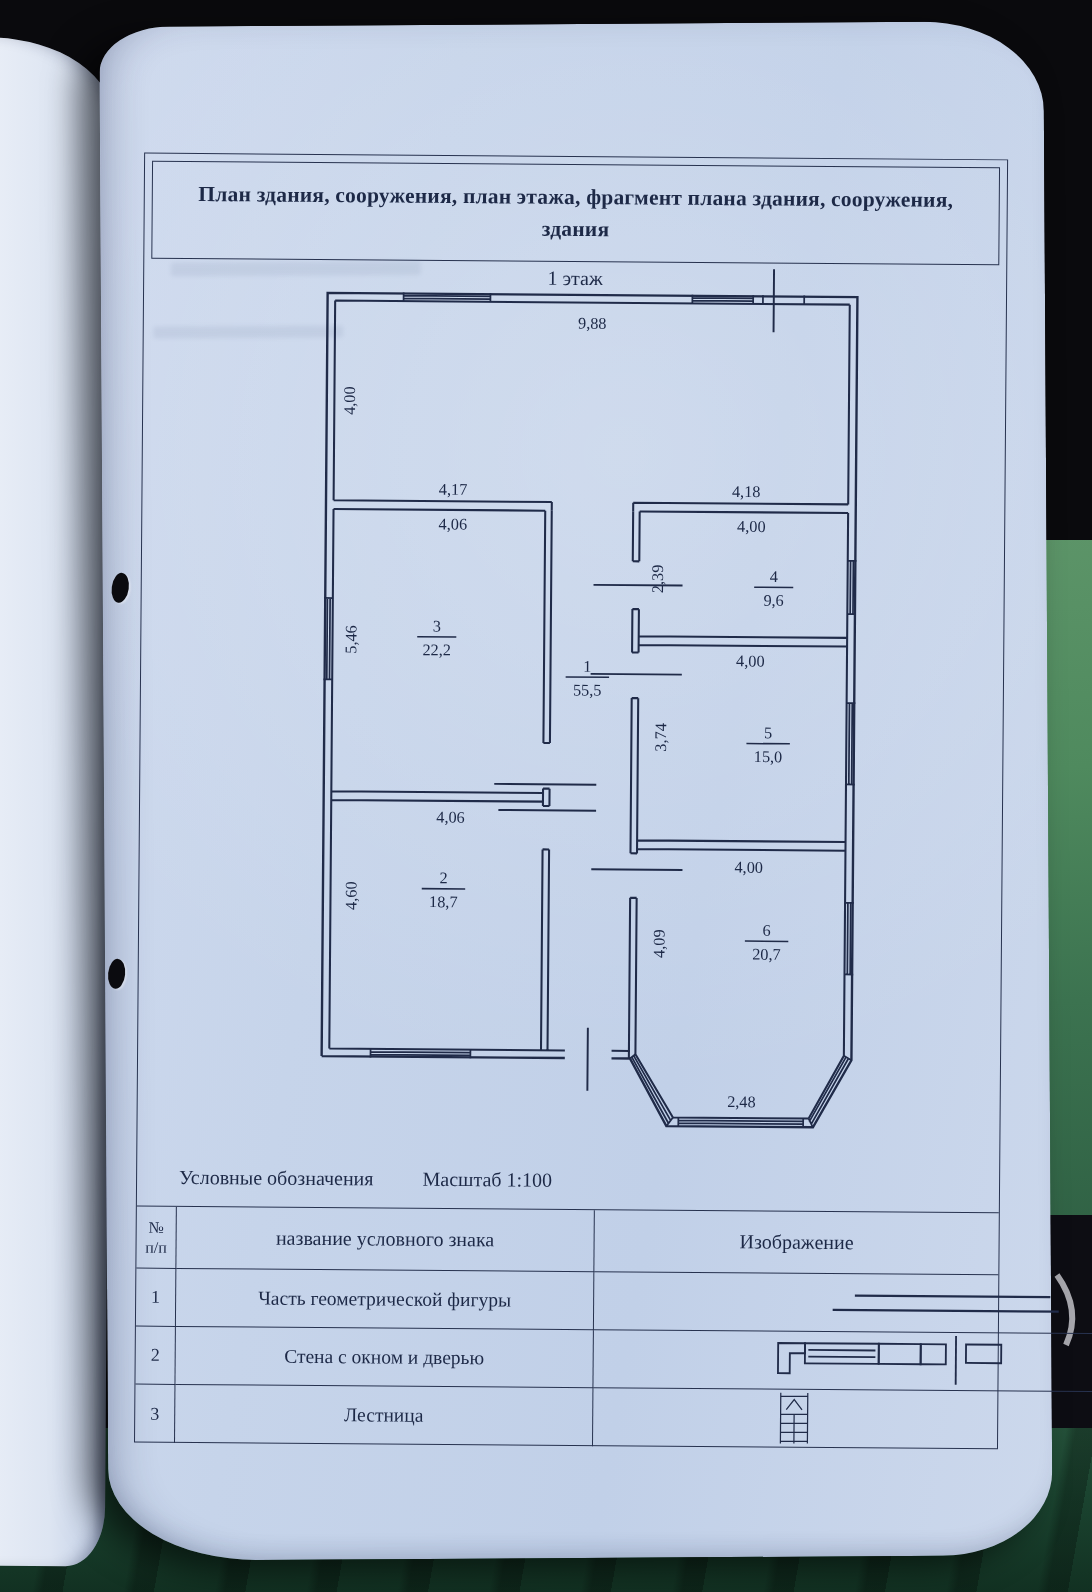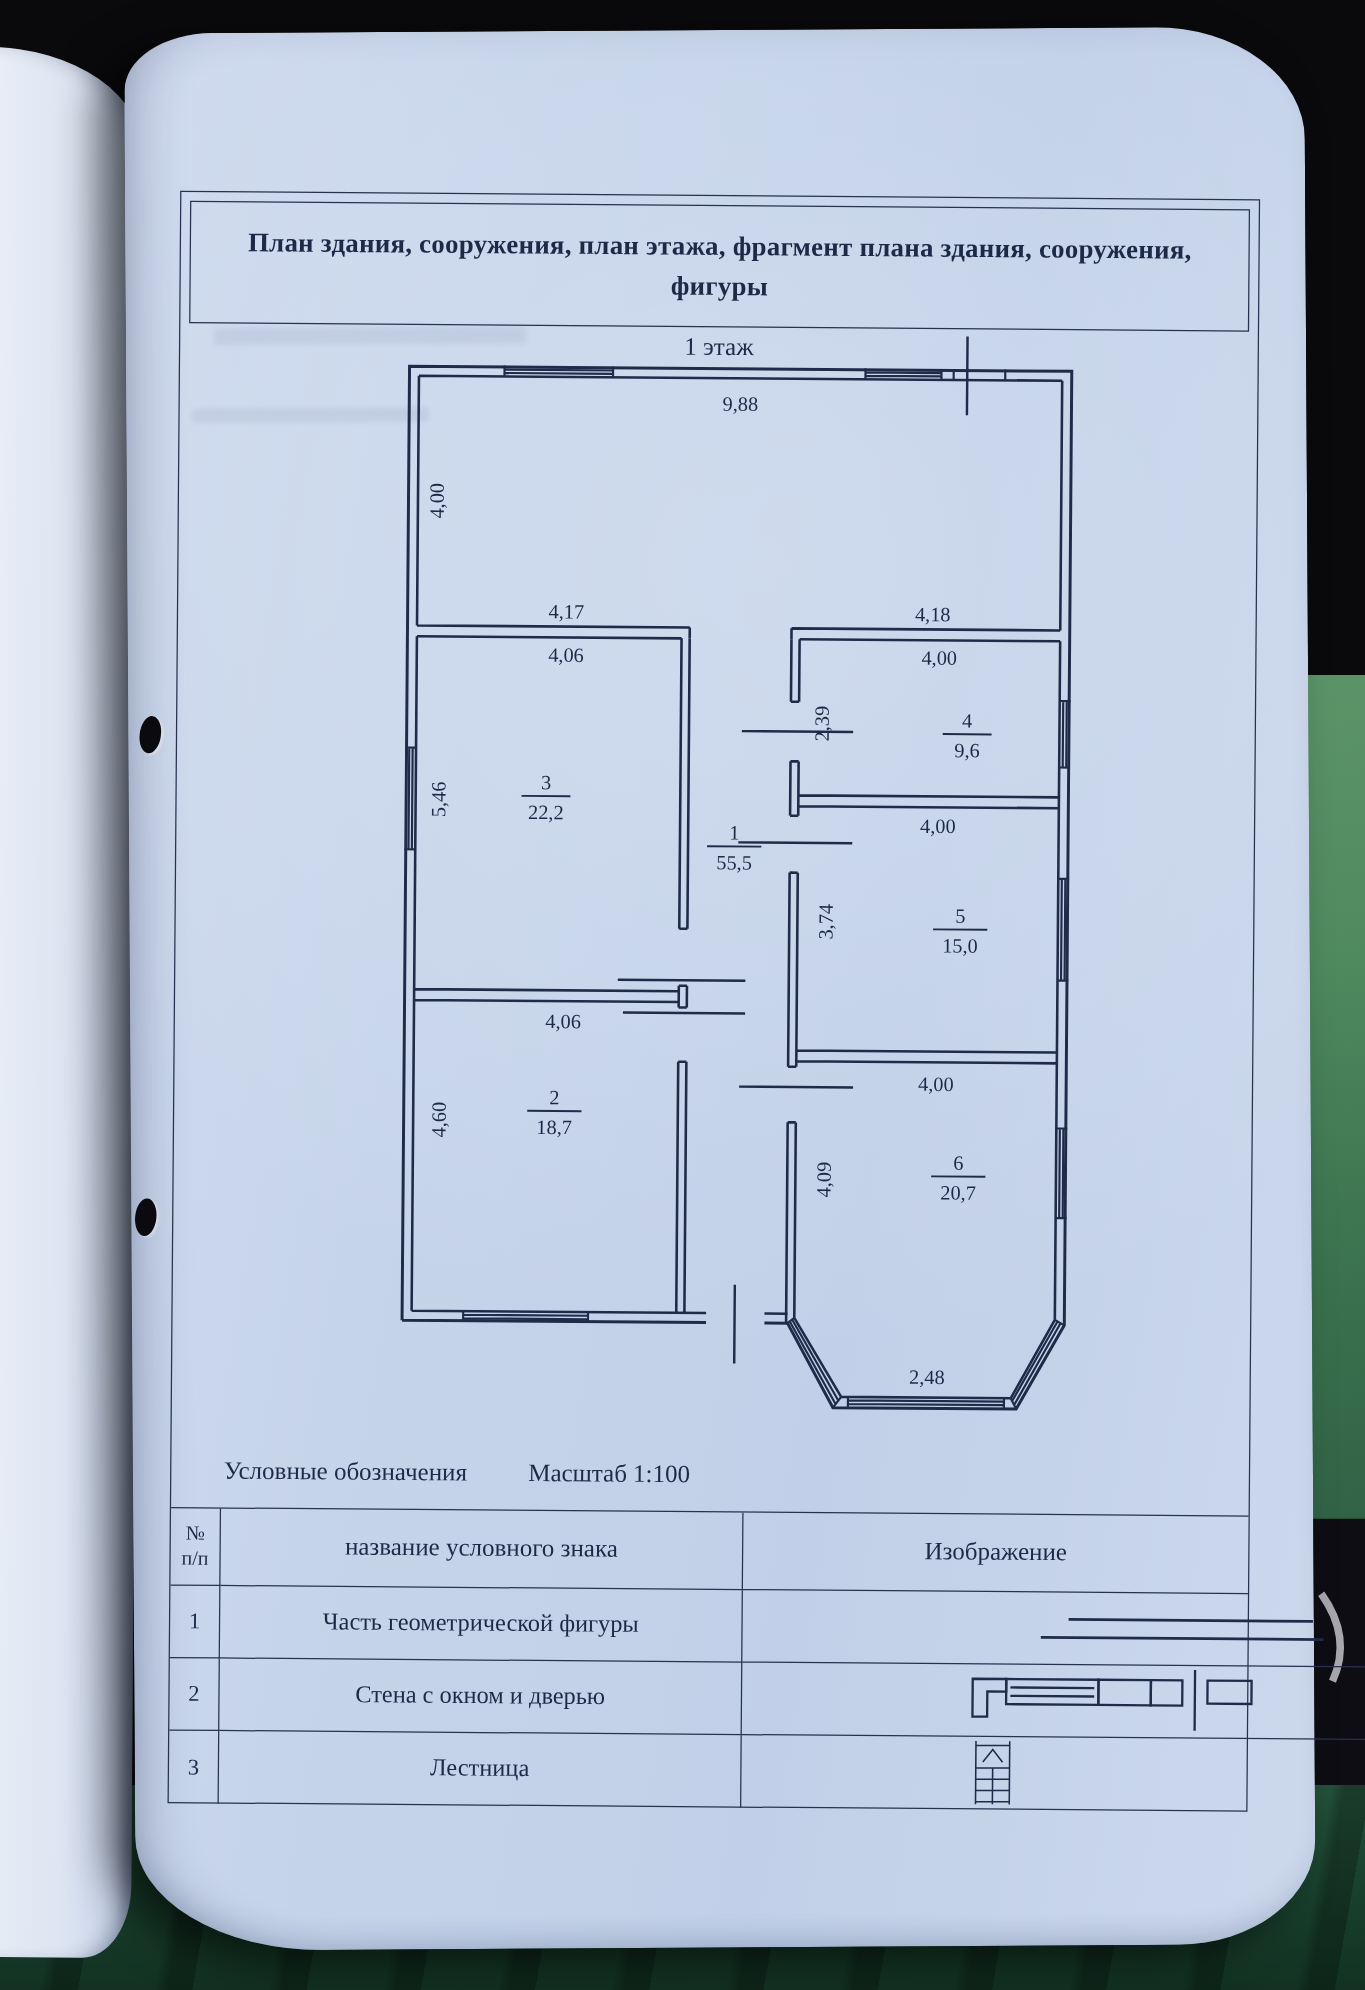--- a/index.html
+++ b/index.html
@@ -78,21 +78,21 @@
 <div class="page">
   <div class="hole h1"></div>
   <div class="hole h2"></div>
   <div class="ghost" style="left:70px;top:236px;width:250px;height:14px;"></div>
   <div class="ghost" style="left:52px;top:300px;width:190px;height:12px;"></div>
 
   <div class="content-frame">
 
     <div class="title-box">
       <div class="title-line">План здания, сооружения, план этажа, фрагмент плана здания, сооружения,</div>
-      <div class="title-line">фигуры</div>
+      <div class="title-line">здания</div>
     </div>
 
     <div class="floor-label">1 этаж</div>
 
     <svg class="plan-svg" width="545" height="882" viewBox="-6 -30 502 812">
       <g fill="none" stroke="#202b49">
         <path stroke-width="2.2" d="M1 704 V1 H489 V704 L454 766 H319 L285 704 H268 M225 704 H1"></path>
         <path stroke-width="1.9" d="M8 8 H482 M8 8 V192 M482 8 V192 M8 192 H209 M284 192 H482 M8 200 H203 M290 200 H482 M209 192 V200 M284 192 V200"></path>
         <path stroke-width="1.9" d="M8 200 V697 M203 200 V414 M203 456 V472 M203 512 V697 M209 200 V414 M209 456 V472 M209 512 V697 M8 460 H203 M8 468 H203 M203 414 H209 M203 456 H209 M203 472 H209 M203 512 H209 M8 697 H225 M268 697 H285"></path>
         <path stroke-width="1.9" d="M284 200 V246 M284 290 V330 M284 372 V515 M284 556 V704 M290 200 V246 M290 290 V330 M290 372 V515 M290 556 V700 M284 246 H290 M284 290 H290 M284 330 H290 M284 372 H290 M284 515 H290 M284 556 H290 M290 315 H482 M290 323 H482 M290 503 H482 M290 511 H482 M482 200 V700 M290 700 L325 758 M325 758 H450 M450 758 L482 700"></path>

